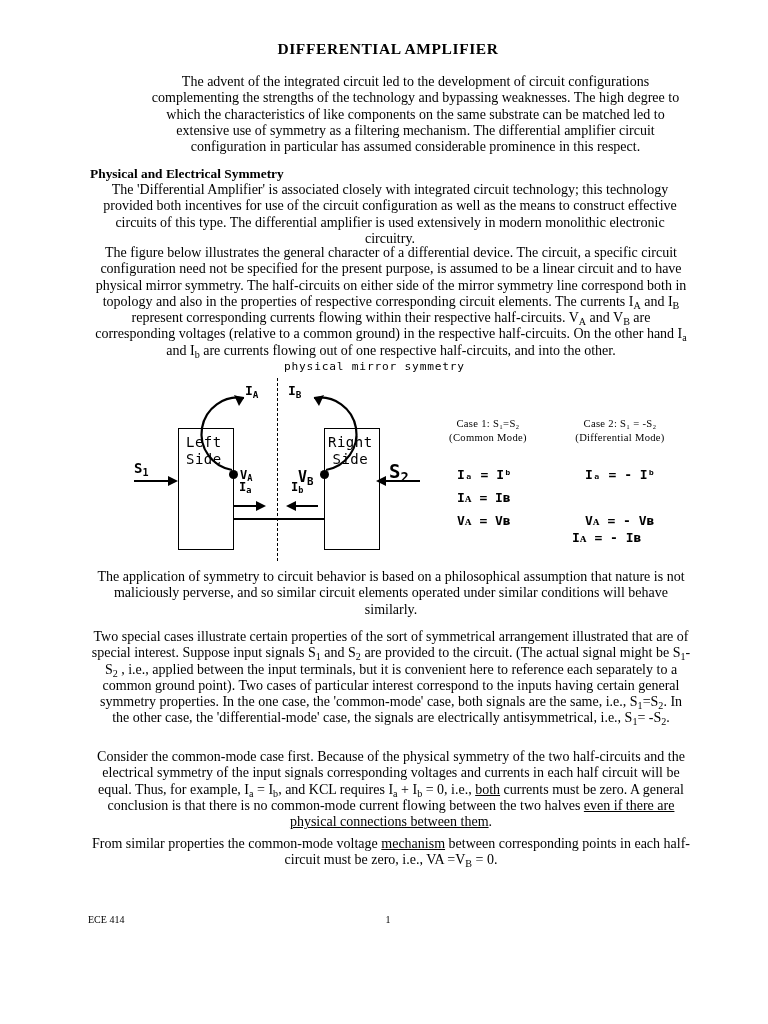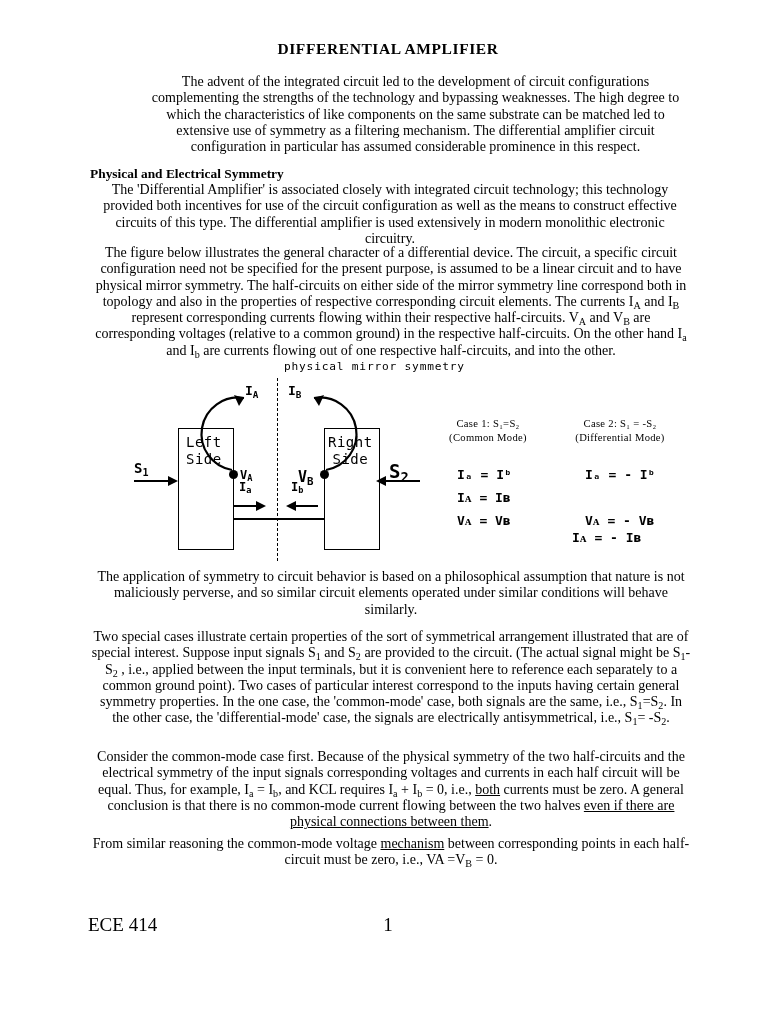--- a/index.html
+++ b/index.html
@@ -122,21 +122,21 @@
     font-size: 13px;
     font-weight: bold;
     line-height: 23px;
     white-space: nowrap;
   }
 
   
   .footer {
     position: absolute;
     top: 914px;
-    font-size: 19px;
+    font-size: 10px;
   }
   .footer-left  { left: 88px; }
   .footer-mid   { left: 88px; width: 600px; text-align: center; }
   .footer-right { left: 88px; width: 600px; text-align: right; }
 </style>
 </head>
 <body>
 
 <div class="page">
 
@@ -249,19 +249,19 @@
 
   <div class="para" style="left:90px; top:629px; width:602px;">
     <span>Two special cases illustrate certain properties of the sort of symmetrical arrangement illustrated that are of special interest.  Suppose input signals S</span><sub>1</sub><span> and S</span><sub>2</sub><span> are provided to the circuit.  (The actual signal might be S</span><sub>1</sub><span>-S</span><sub>2</sub><span> , i.e., applied between the input terminals, but it is convenient here to reference each separately to a common ground point).   Two cases of particular interest correspond to the inputs having certain general symmetry properties.  In the one case, the 'common-mode' case, both signals are the same, i.e., S</span><sub>1</sub><span>=S</span><sub>2</sub><span>.  In the other case, the 'differential-mode' case, the signals are electrically antisymmetrical, i.e., S</span><sub>1</sub><span>= -S</span><sub>2</sub><span>.</span>
   </div>
 
   <div class="para" style="left:90px; top:749px; width:602px;">
     <span>Consider the common-mode case first.  Because of the physical symmetry of the two half-circuits and the electrical symmetry of the input signals corresponding voltages and currents in each half circuit will be equal.  Thus, for example, I</span><sub>a</sub><span> = I</span><sub>b</sub><span>, and KCL requires I</span><sub>a</sub><span> + I</span><sub>b</sub><span> = 0, i.e., </span><span class="u">both</span><span> currents must be zero.  A general conclusion is that there is no common-mode current flowing between the two halves </span><span class="u">even if there are physical connections between them</span><span>.</span>
   </div>
 
   <div class="para" style="left:90px; top:836px; width:602px;">
-    <span>From similar reasoning the common-mode voltage </span><span class="u">mechanism</span><span> between corresponding points in each half-circuit must be zero, i.e., VA =V</span><sub>B</sub><span> = 0.</span>
+    <span>From similar properties the common-mode voltage </span><span class="u">mechanism</span><span> between corresponding points in each half-circuit must be zero, i.e., VA =V</span><sub>B</sub><span> = 0.</span>
   </div>
 
   <div class="footer footer-left">ECE 414</div>
   <div class="footer footer-mid">1</div>
 
 </div>
 
 </body></html>

